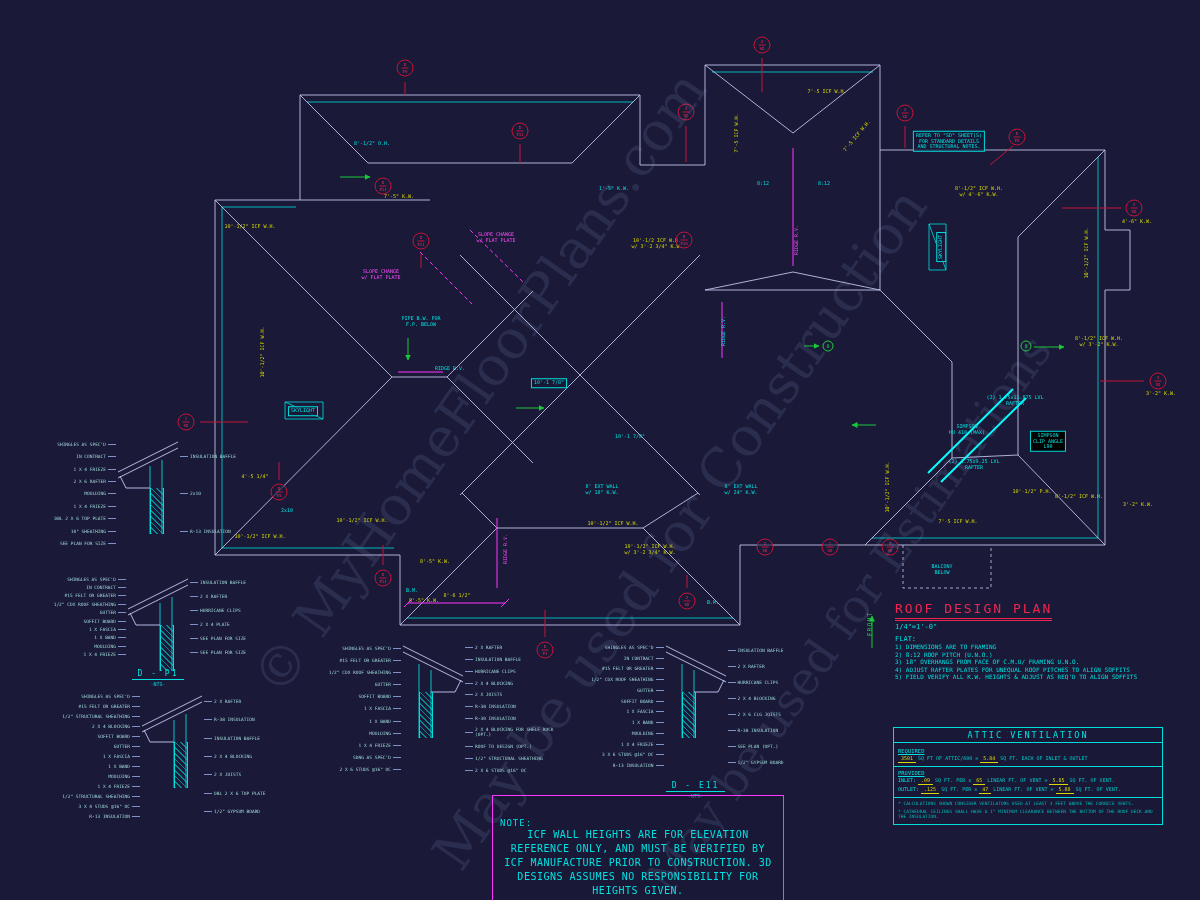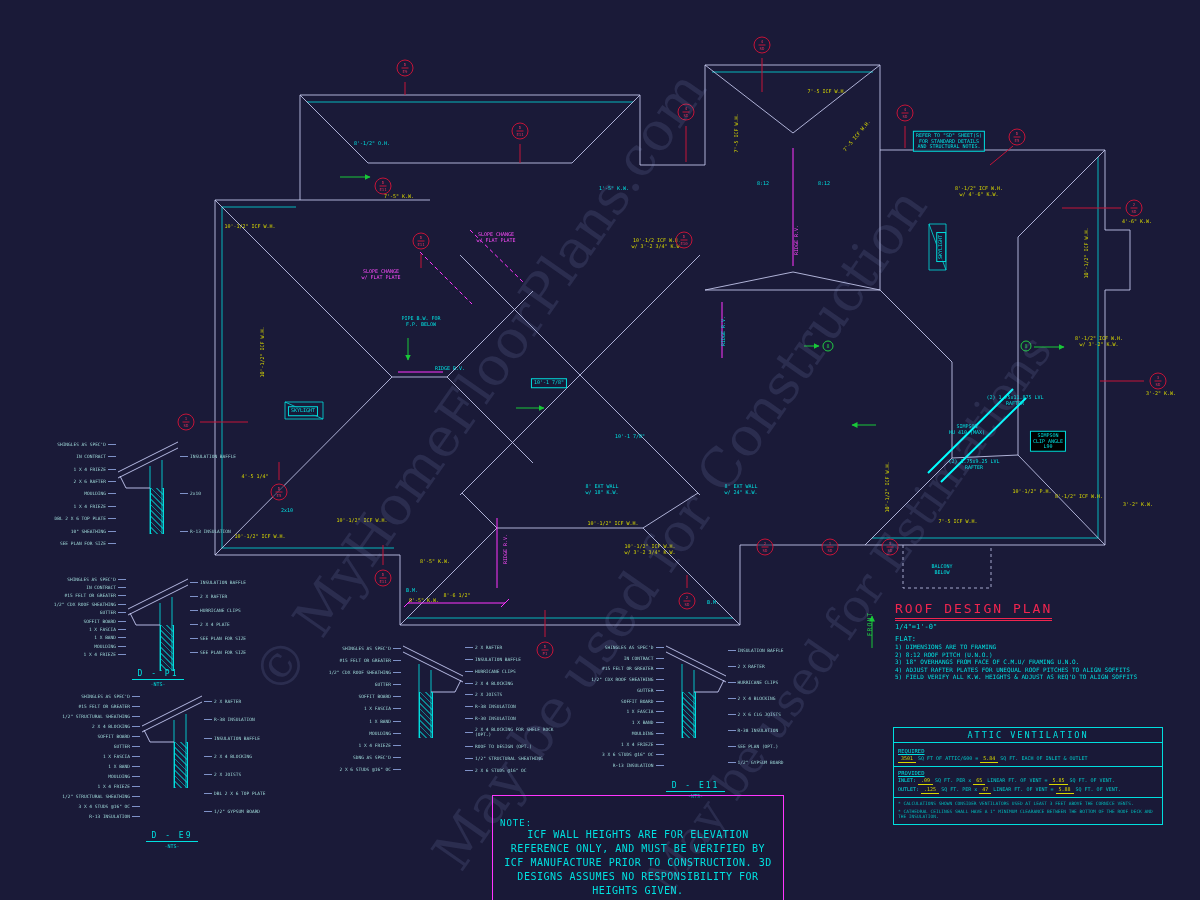--- a/index.html
+++ b/index.html
@@ -634,21 +634,20 @@
           <div class="d-line dr">
             <span class="d-lead"></span>
             <span class="d-txt">DBL 2 X 6 TOP PLATE</span>
           </div>
           <div class="d-line dr">
             <span class="d-lead"></span>
             <span class="d-txt">1/2" GYPSUM BOARD</span>
           </div>
         </div>
     </div>
-    <div class="d-label"><span class="d-name">D - E9</span><span class="d-nts">-NTS-</span></div>
   </div>
 
   <div class="detail" style="left:308px;top:642px;width:250px;height:150px">
     <div class="d-cols">
       <div class="d-col d-left">
           <div class="d-line dl">
             <span class="d-txt">SHINGLES AS SPEC'D</span>
             <span class="d-lead"></span>
           </div>
           <div class="d-line dl">

